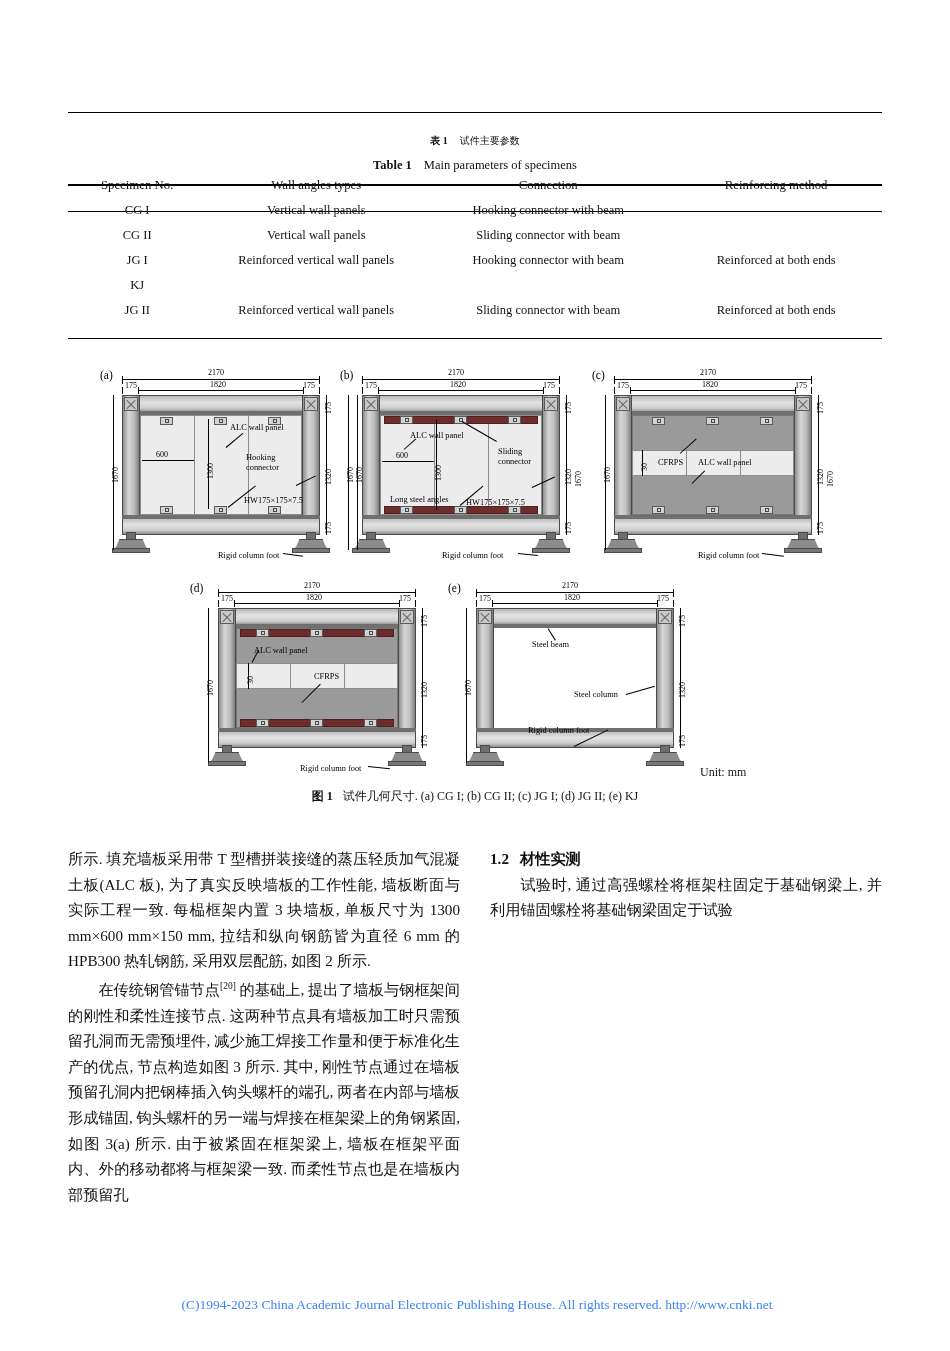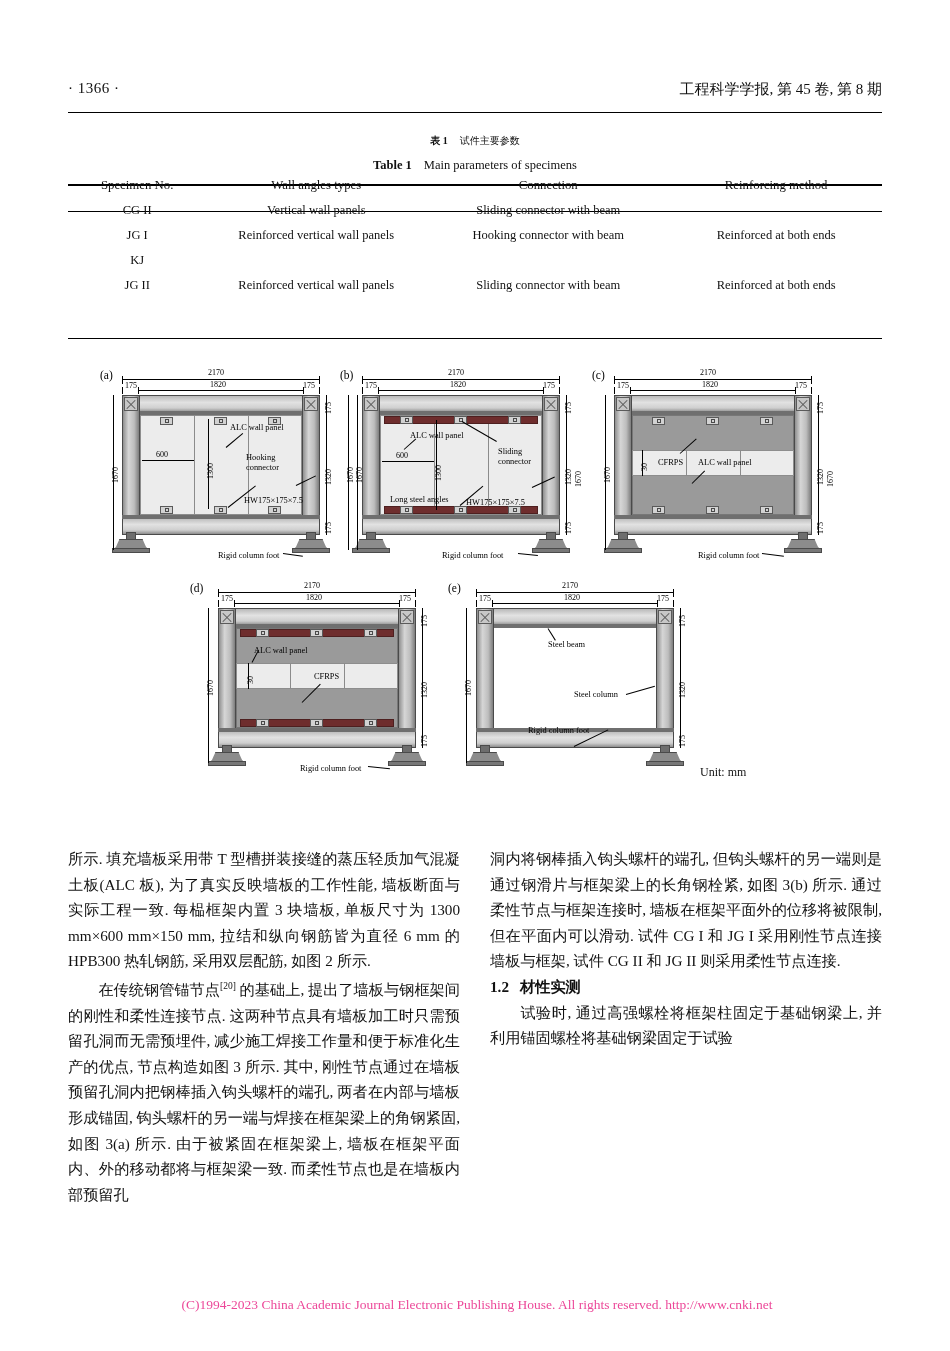--- a/index.html
+++ b/index.html
@@ -81,31 +81,27 @@
   .col-r{position:absolute;left:490px;top:846px;width:392px;}
   .bt{font-family:"Liberation Serif","DejaVu Serif",serif;font-size:15.2px;line-height:25.6px;text-align:justify;text-justify:inter-ideograph;margin:0;}
   .bt.ind{text-indent:2em;}
   .sec{font-size:15.2px;line-height:25.6px;font-weight:bold;margin:0;font-family:"Liberation Sans","DejaVu Sans",sans-serif;}
   .sec .num{font-family:"Liberation Serif","DejaVu Serif",serif;display:inline-block;min-width:30px;}
   sup{font-size:9.5px;vertical-align:super;}
   i.mv{font-style:italic;}
 
   
   .foot-note{position:absolute;left:32px;top:1297px;width:890px;text-align:center;
-      font-size:13.5px;color:#ec4899;font-family:"Liberation Serif","DejaVu Serif",serif;}
+      font-size:13.5px;color:#3b82f6;font-family:"Liberation Serif","DejaVu Serif",serif;}
 </style>
 </head>
 <body>
 
 <div class="page">
 
-  <div class="hdr">
-    <span class="pg">· 1366 ·</span>
-    <span class="jr">工程科学学报, 第 45 卷, 第 8 期</span>
-  </div>
   <div class="hdr-rule"></div>
 
   <div class="tcap tcap1">
     <b>表 1</b><span class="sp"></span><span>试件主要参数</span>
   </div>
   <div class="tcap tcap2">
     <b>Table 1</b><span class="sp"></span><span>Main parameters of specimens</span>
   </div>
 
   <div class="rule-top"></div>
@@ -114,20 +110,26 @@
   <table class="tbl">
     <thead>
       <tr>
         <th style="width:17%">Specimen No.</th>
         <th style="width:27%">Wall angles types</th>
         <th style="width:30%">Connection</th>
         <th style="width:26%">Reinforcing method</th>
       </tr>
     </thead>
     <tbody>
+      <tr>
+        <td>CG I</td>
+        <td>Vertical wall panels</td>
+        <td>Hooking connector with beam</td>
+        <td></td>
+      </tr>
       <tr>
         <td>CG II</td>
         <td>Vertical wall panels</td>
         <td>Sliding connector with beam</td>
         <td></td>
       </tr>
       <tr>
         <td>JG I</td>
         <td>Reinforced vertical wall panels</td>
         <td>Hooking connector with beam</td>
@@ -542,38 +544,40 @@
 
       <div class="dimline dimv" style="left:18px;top:30px;height:155px;"></div>
       <div class="dtxt v" style="left:16px;top:118px;">1670</div>
       <div class="dimline dimv" style="left:232px;top:30px;height:20px;"></div>
       <div class="dtxt v" style="left:230px;top:49px;">175</div>
       <div class="dimline dimv" style="left:232px;top:50px;height:100px;"></div>
       <div class="dtxt v" style="left:230px;top:120px;">1320</div>
       <div class="dimline dimv" style="left:232px;top:150px;height:20px;"></div>
       <div class="dtxt v" style="left:230px;top:169px;">175</div>
 
-      <div class="ann" style="left:100px;top:62px;">Steel beam</div>
+      <div class="ann" style="left:84px;top:62px;">Steel beam</div>
       <div class="ldr" style="left:100px;top:50px;width:14px;transform:rotate(58deg);"></div>
       <div class="ann" style="left:126px;top:112px;">Steel column</div>
       <div class="ldr" style="left:178px;top:116px;width:30px;transform:rotate(-16deg);"></div>
       <div class="ann" style="left:80px;top:148px;">Rigid column foot</div>
       <div class="ldr" style="left:126px;top:168px;width:38px;transform:rotate(-26deg);"></div>
     </div>
 
     <div class="unit" style="left:700px;top:405px;">Unit: mm</div>
   </div>
 
+  <div class="fcap fcap1">
+    <b>图 1</b><span class="sp"></span><span>试件几何尺寸. (a) CG I; (b) CG II; (c) JG I; (d) JG II; (e) KJ</span>
+  </div>
 
   <div class="col-l">
     <p class="bt">所示. 填充墙板采用带 T 型槽拼装接缝的蒸压轻质加气混凝土板(ALC 板), 为了真实反映墙板的工作性能, 墙板断面与实际工程一致. 每榀框架内置 3 块墙板, 单板尺寸为 1300 mm×600 mm×150 mm, 拉结和纵向钢筋皆为直径 6 mm 的 HPB300 热轧钢筋, 采用双层配筋, 如图 2 所示.</p>
     <p class="bt ind"><span>在传统钢管锚节点</span><sup>[20]</sup><span> 的基础上, 提出了墙板与钢框架间的刚性和柔性连接节点. 这两种节点具有墙板加工时只需预留孔洞而无需预埋件, 减少施工焊接工作量和便于标准化生产的优点, 节点构造如图 3 所示. 其中, 刚性节点通过在墙板预留孔洞内把钢棒插入钩头螺杆的端孔, 两者在内部与墙板形成锚固, 钩头螺杆的另一端与焊接在框架梁上的角钢紧固, 如图 3(a) 所示. 由于被紧固在框架梁上, 墙板在框架平面内、外的移动都将与框架梁一致. 而柔性节点也是在墙板内部预留孔</span></p>
   </div>
 
   <div class="col-r">
-    <p class="bt">洞内将钢棒插入钩头螺杆的端孔, 但钩头螺杆的另一端则是通过钢滑片与框架梁上的长角钢栓紧, 如图 3(b) 所示. 通过柔性节点与框架连接时, 墙板在框架平面外的位移将被限制, 但在平面内可以滑动. 试件 CG I 和 JG I 采用刚性节点连接墙板与框架, 试件 CG II 和 JG II 则采用柔性节点连接.</p>
     <p class="sec"><span class="num">1.2</span><span>材性实测</span></p>
     <p class="bt ind">试验时, 通过高强螺栓将框架柱固定于基础钢梁上, 并利用锚固螺栓将基础钢梁固定于试验</p>
   </div>
 
   <div class="foot-note">(C)1994-2023 China Academic Journal Electronic Publishing House. All rights reserved.     http://www.cnki.net</div>
 
 </div>
 
 </body></html>

